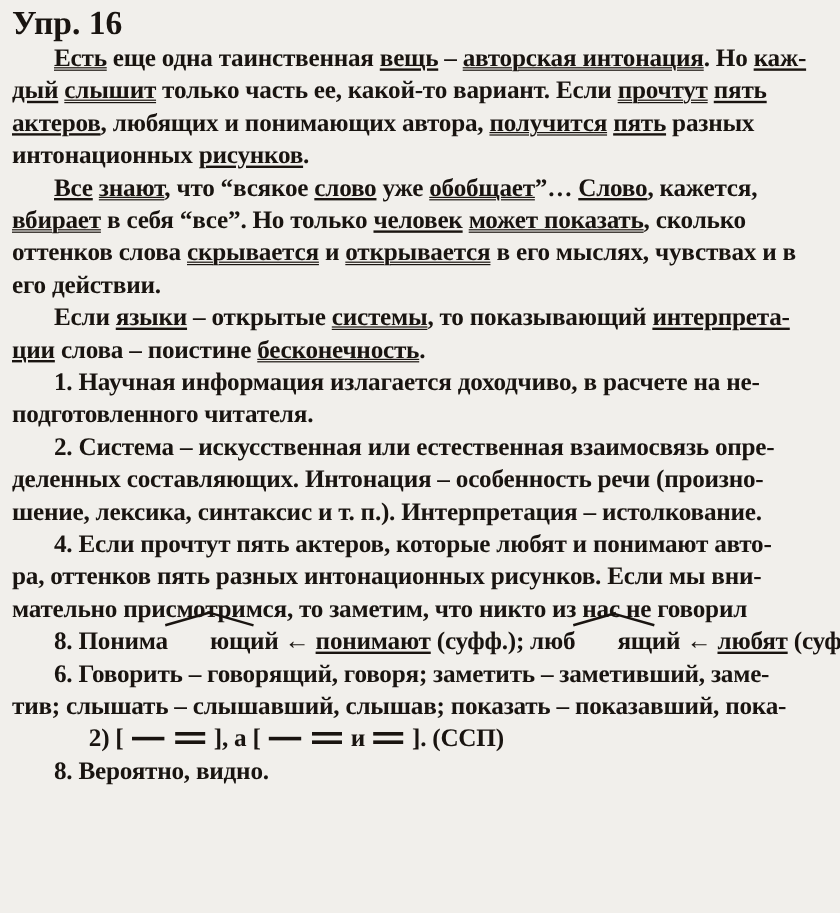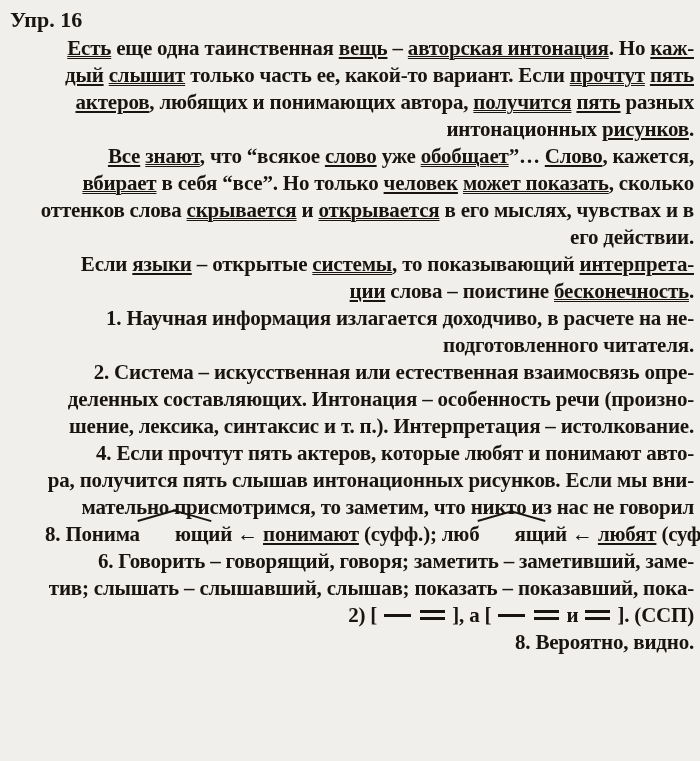--- a/index.html
+++ b/index.html
@@ -6,34 +6,33 @@
   body {
     width: 700px; height: 761px;
     background: #f1efeb;
     overflow: hidden;
     font-family: "Liberation Serif", "DejaVu Serif", serif;
     font-weight: 700;
     color: #191410;
   }
   .page { padding: 4px 6px 0 10px; }
   .hdr {
-    font-size: 22px;
+    font-size: 28px;
     line-height: 31px;
     white-space: pre;
   }
   .line {
     font-size: 21px;
     line-height: 27px;
     white-space: pre;
     letter-spacing: -0.2px;
-    text-align: right;
   }
   .ind0 { margin-left: 0; }
   .ind1 { text-indent: 35px; }
-  .ind2 { margin-left: 92px; }
+  .ind2 { margin-left: 64px; }
   
   .u {
     text-decoration-line: underline;
     text-decoration-thickness: 1.8px;
     text-underline-offset: 2px;
   }
   
   .uu {
     text-decoration-line: underline;
     text-decoration-style: double;
@@ -85,21 +84,21 @@
       <div class="line ind0"><span class="seg">оттенков слова </span><span class="seg uu">скрывается</span><span class="seg"> и </span><span class="seg uu">открывается</span><span class="seg"> в его мыслях, чувствах и в</span></div>
       <div class="line ind0"><span class="seg">его действии.</span></div>
       <div class="line ind1"><span class="seg">Если </span><span class="seg u">языки</span><span class="seg"> – открытые </span><span class="seg uu">системы</span><span class="seg">, то показывающий </span><span class="seg u">интерпрета-</span></div>
       <div class="line ind0"><span class="seg u">ции</span><span class="seg"> слова – поистине </span><span class="seg uu">бесконечность</span><span class="seg">.</span></div>
       <div class="line ind1"><span class="seg">1. Научная информация излагается доходчиво, в расчете на не-</span></div>
       <div class="line ind0"><span class="seg">подготовленного читателя.</span></div>
       <div class="line ind1"><span class="seg">2. Система – искусственная или естественная взаимосвязь опре-</span></div>
       <div class="line ind0"><span class="seg">деленных составляющих. Интонация – особенность речи (произно-</span></div>
       <div class="line ind0"><span class="seg">шение, лексика, синтаксис и т. п.). Интерпретация – истолкование.</span></div>
       <div class="line ind1"><span class="seg">4. Если прочтут пять актеров, которые любят и понимают авто-</span></div>
-      <div class="line ind0"><span class="seg">ра, получится пять слышав интонационных рисунков. Если мы вни-</span></div>
+      <div class="line ind0"><span class="seg">ра, оттенков пять разных интонационных рисунков. Если мы вни-</span></div>
       <div class="line ind0"><span class="seg">мательно присмотримся, то заметим, что никто из нас не говорил</span></div>
       <div class="line ind1"><span class="seg">8. Понима</span><span class="seg hat">ющ</span><span class="seg">ий ← </span><span class="seg u">понимают</span><span class="seg"> (суфф.); люб</span><span class="seg hat">ящ</span><span class="seg">ий ← </span><span class="seg u">любят</span><span class="seg"> (суфф.);</span></div>
       <div class="line ind1"><span class="seg">6. Говорить – говорящий, говоря; заметить – заметивший, заме-</span></div>
       <div class="line ind0"><span class="seg">тив; слышать – слышавший, слышав; показать – показавший, пока-</span></div>
       <div class="line ind2"><span class="seg">2) [ </span><span class="sym-dash"></span><span class="seg"> </span><span class="sym-pred"></span><span class="seg"> ], а [ </span><span class="sym-dash"></span><span class="seg"> </span><span class="sym-pred"></span><span class="seg"> и </span><span class="sym-pred"></span><span class="seg"> ]. (ССП)</span></div>
       <div class="line ind1"><span class="seg">8. Вероятно, видно.</span></div>
     </div>
 </div>
 
 </body></html>

